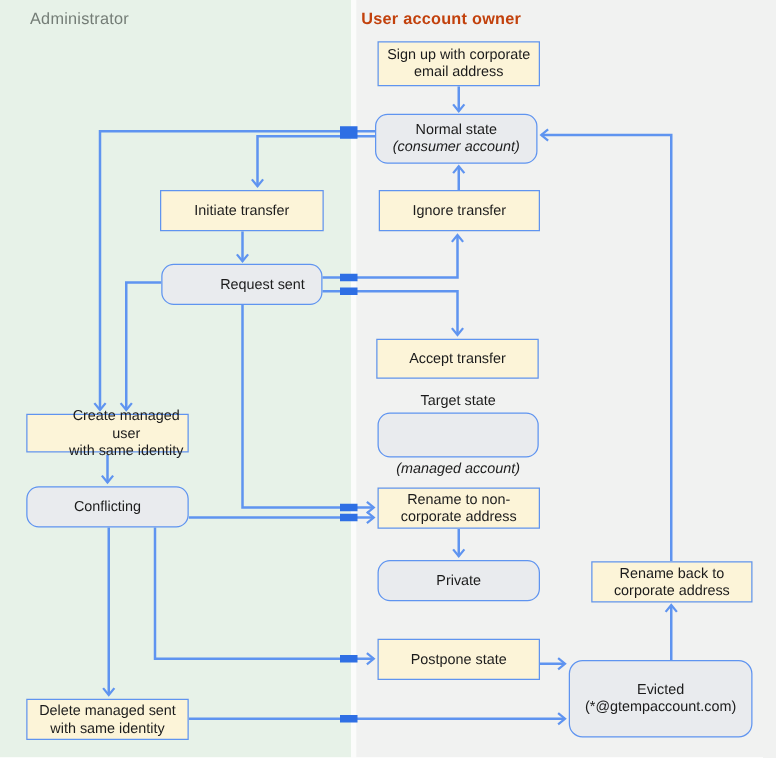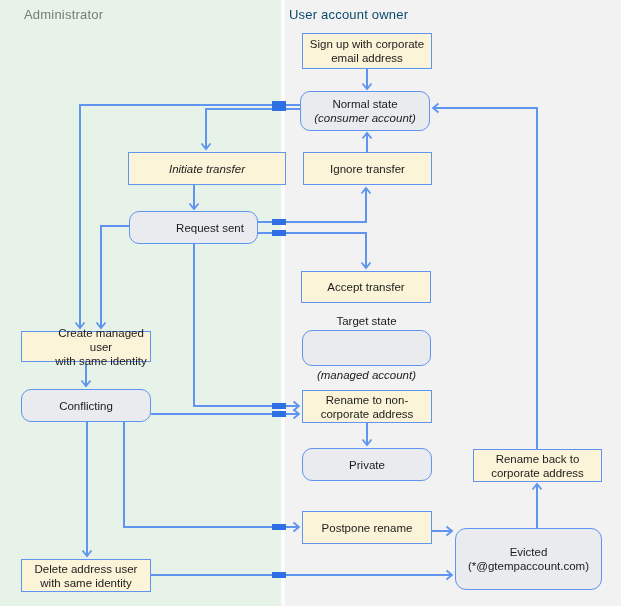--- a/index.html
+++ b/index.html
@@ -11,37 +11,37 @@
   
   .lane{position:absolute;top:0;height:606px;}
   .lane.admin{left:0;width:281px;background:#e7f2e8;}
   .lane.divider{left:281px;width:4px;background:#fbfcfb;}
   .lane.owner{left:285px;width:336px;background:#f1f2f1;}
   .lane-label{
     position:absolute;top:7px;font-size:13px;color:#747d76;
     letter-spacing:.2px;white-space:nowrap;
   }
   .lane-label.admin{left:24px;}
-  .lane-label.owner{left:289px;color:#0c4a6e;}
+  .lane-label.owner{left:289px;color:#c2410c;font-weight:bold;}
   
   svg.wires{position:absolute;left:0;top:0;pointer-events:none;}
   
   .node{
     position:absolute;display:flex;flex-direction:column;
     align-items:center;justify-content:center;text-align:center;
     font-size:11.5px;line-height:14px;box-sizing:border-box;
     border:1.5px solid #5f94f0;
   }
   .node.action{background:#fcf4d8;}
   .node.state{background:#e9ebee;border-radius:10px;}
   .node .it{font-style:italic;}
   
   #n-signup     {left:302px;top:33px; width:130px;height:36px;}
   #n-normal     {left:300px;top:91px; width:130px;height:40px;}
-  #n-initiate   {left:128px;top:152px;width:158px;height:33px;font-style:italic;}
+  #n-initiate   {left:128px;top:152px;width:131px;height:33px;}
   #n-ignore     {left:303px;top:152px;width:129px;height:33px;}
   #n-request    {left:129px;top:211px;width:129px;height:33px;padding-left:33px;}
   #n-accept     {left:301px;top:271px;width:130px;height:32px;}
   #n-target     {left:302px;top:330px;width:129px;height:36px;gap:40px;}
   #n-create     {left:21px; top:331px;width:130px;height:31px;padding-left:30px;}
   #n-conflicting{left:21px; top:389px;width:130px;height:33px;}
   #n-rename-non {left:302px;top:390px;width:130px;height:33px;}
   #n-private    {left:302px;top:448px;width:130px;height:33px;}
   #n-rename-back{left:473px;top:449px;width:129px;height:33px;}
   #n-postpone   {left:302px;top:511px;width:130px;height:33px;}
@@ -145,26 +145,26 @@
   <div class="node state" id="n-private">
     <span>Private</span>
   </div>
 
   <div class="node action" id="n-rename-back">
     <span>Rename back to</span>
     <span>corporate address</span>
   </div>
 
   <div class="node action" id="n-postpone">
-    <span>Postpone rename</span>
+    <span>Postpone state</span>
   </div>
 
   <div class="node state" id="n-evicted">
     <span>Evicted</span>
     <span>(*@gtempaccount.com)</span>
   </div>
 
   <div class="node action" id="n-delete">
-    <span>Delete address user</span>
+    <span>Delete managed sent</span>
     <span>with same identity</span>
   </div>
 
 </div>
 
 </body></html>

